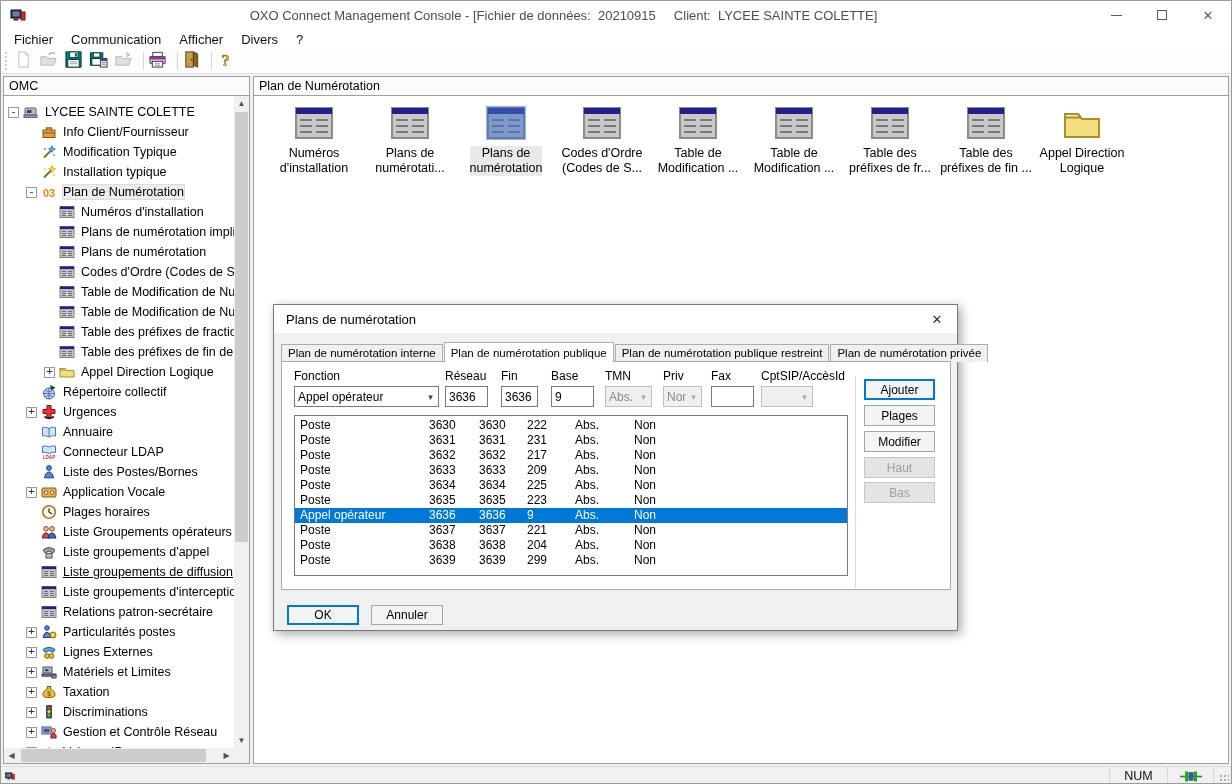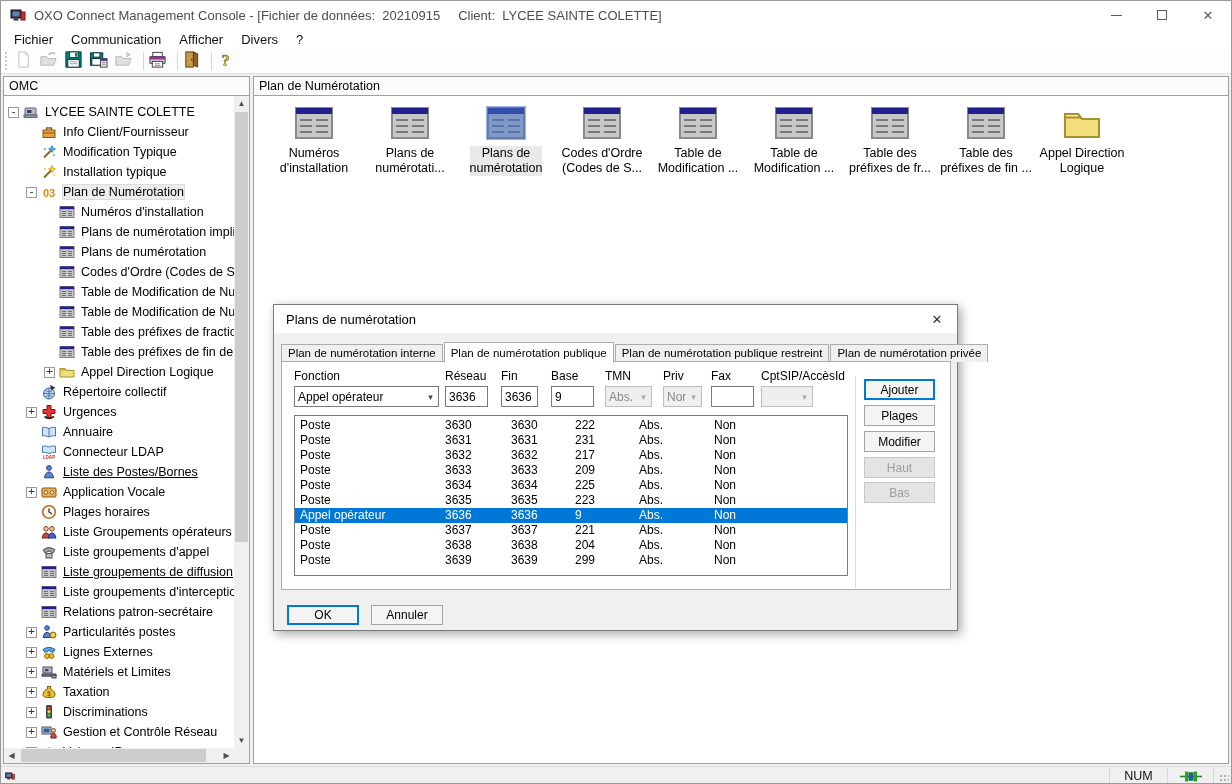--- a/index.html
+++ b/index.html
@@ -2,21 +2,21 @@
 <html><head>
 <meta charset="utf-8">
 <style>
   * { margin:0; padding:0; box-sizing:border-box; }
   html,body { width:1232px; height:784px; overflow:hidden; }
   body { font-family:"Liberation Sans","DejaVu Sans",sans-serif; font-size:13px; background:#fff; position:relative; border:1px solid #9a9a9a; }
 
   
   .titlebar { height:28px; display:flex; align-items:center; background:#fff; }
   .titlebar .appicon { width:16px; height:16px; margin:0 8px 0 9px; flex:0 0 auto; }
-  .titlebar .title { color:#4d4d4d; font-size:13px; white-space:pre; overflow:hidden; flex:1; }
+  .titlebar .title { color:#4d4d4d; font-size:13px; white-space:pre; overflow:hidden; flex:1;text-align:center; }
   .wincontrols { display:flex; height:28px; }
   .wincontrols .wbtn { width:46px; height:28px; display:flex; align-items:center; justify-content:center; color:#5a5a5a; }
   .glyph-min { width:11px; height:1px; background:#5a5a5a; display:inline-block; }
   .glyph-max { width:10px; height:10px; border:1px solid #5a5a5a; display:inline-block; }
   .glyph-close { font-size:13px; color:#5a5a5a; }
 
   
   .menubar { height:20px; display:flex; align-items:center; background:#fff; padding-left:4px; }
   .menubar .mitem { padding:2px 9px; color:#111; font-size:13px; }
 
@@ -89,21 +89,21 @@
 
   .fld { position:absolute; }
   .fld .flabel { font-size:12px; color:#000; margin-bottom:3px; white-space:nowrap; }
   .ctrl { height:21px; border:1px solid #7a7a7a; background:#fff; font-size:12px; display:flex; align-items:center; padding-left:3px; color:#000; }
   .ctrl.select { justify-content:space-between; }
   .ctrl .arrow { width:15px; text-align:center; font-size:9px; color:#444; flex:0 0 auto; }
   .ctrl.disabled { background:#efefef; border-color:#bfbfbf; color:#8a8a8a; }
   .ctrl.disabled .arrow { color:#a8a8a8; }
 
   .dlglist { position:absolute; left:12px; top:53px; width:554px; height:161px; background:#fff; border:1px solid #7a7a7a; overflow:hidden; padding-top:2px; }
-  .lrow { height:15px; display:flex; font-size:12px; color:#000; white-space:nowrap;gap:16px; }
+  .lrow { height:15px; display:flex; font-size:12px; color:#000; white-space:nowrap; }
   .lrow span { overflow:hidden; flex:0 0 auto; }
   .lc0 { width:134px; padding-left:5px; } .lc1 { width:50px; } .lc2 { width:48px; } .lc3 { width:48px; } .lc4 { width:59px; } .lc5 { width:60px; }
   .lrow.selected { background:#0078d7; color:#fff; }
   .vsep { position:absolute; left:573px; top:14px; height:212px; width:1px; background:#d9d9d9; }
 
   .btn { background:#f4f4f4; border:1px solid #a5a5a5; font-size:12px; color:#000; display:flex; align-items:center; justify-content:center; font-family:inherit; }
   .btn.focused { border:2px solid #0078d7; }
   .btn.disabled { background:#e4e4e4; border-color:#c6c6c6; color:#9f9f9f; }
   .sidebtn { position:absolute; left:582px; width:71px; height:21px; }
   .okbtn { position:absolute; left:13px; top:300px; width:72px; height:20px; }
@@ -475,21 +475,21 @@
           <div class="tree-row" style="padding-left: 22px;">
             <span class="exp-spacer"></span>
             <span class="tree-icon"><span style="display: inline-flex; width: 100%; height: 100%;">
                 <svg viewBox="0 0 16 16" width="100%" height="100%">
                   <path d="M8 3 Q4.5 1.3 1.5 2.2 V8.5 Q4.5 7.7 8 9.5 Q11.5 7.7 14.5 8.5 V2.2 Q11.5 1.3 8 3 Z" fill="#cfe4f7" stroke="#4a78b0"></path>
                   <text x="8" y="15" font-size="4.6" font-weight="bold" fill="#d23030" text-anchor="middle" font-family="sans-serif">LDAP</text>
                 </svg>
               </span></span>
             <span class="tree-label">Connecteur LDAP</span>
           </div>
-          <div class="tree-row" style="padding-left: 22px; text-decoration: underline;">
+          <div class="tree-row" style="padding-left: 22px;">
             <span class="exp-spacer"></span>
             <span class="tree-icon"><span style="display: inline-flex; width: 100%; height: 100%;">
                 <svg viewBox="0 0 16 16" width="100%" height="100%">
                   <circle cx="8" cy="4" r="2.4" fill="#5b82d6" stroke="#223f8c"></circle>
                   <path d="M3.5 13.8 q1-5.8 4.5-5.8 q3.5 0 4.5 5.8 Z" fill="#5b82d6" stroke="#223f8c"></path>
                 </svg>
               </span></span>
             <span class="tree-label">Liste des Postes/Bornes</span>
           </div>
           <div class="tree-row" style="padding-left: 22px;">

